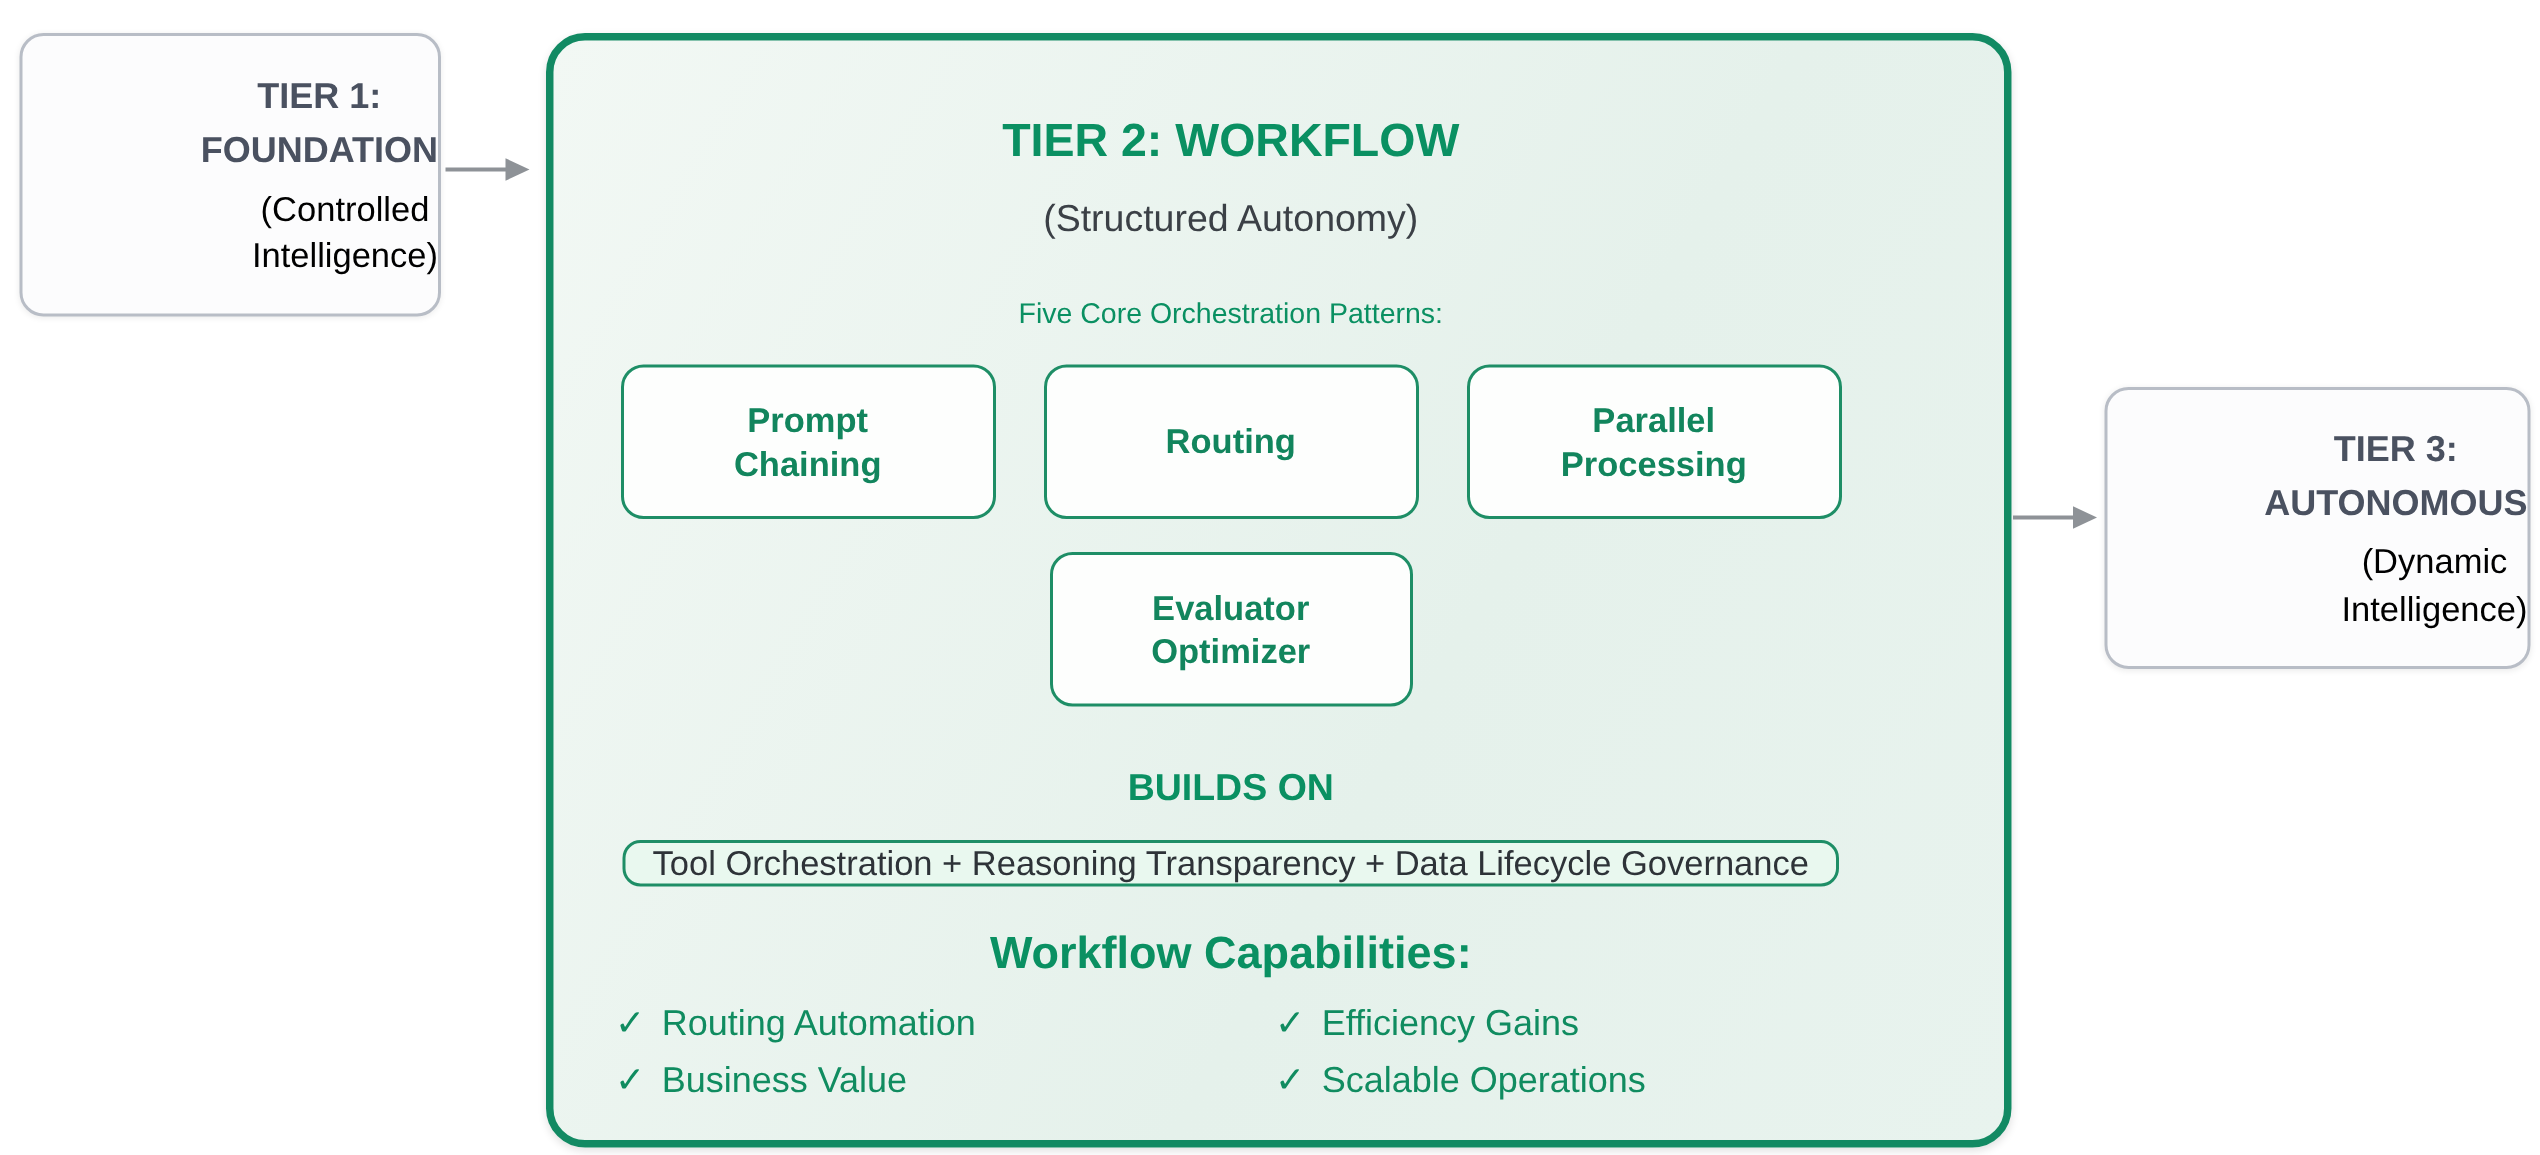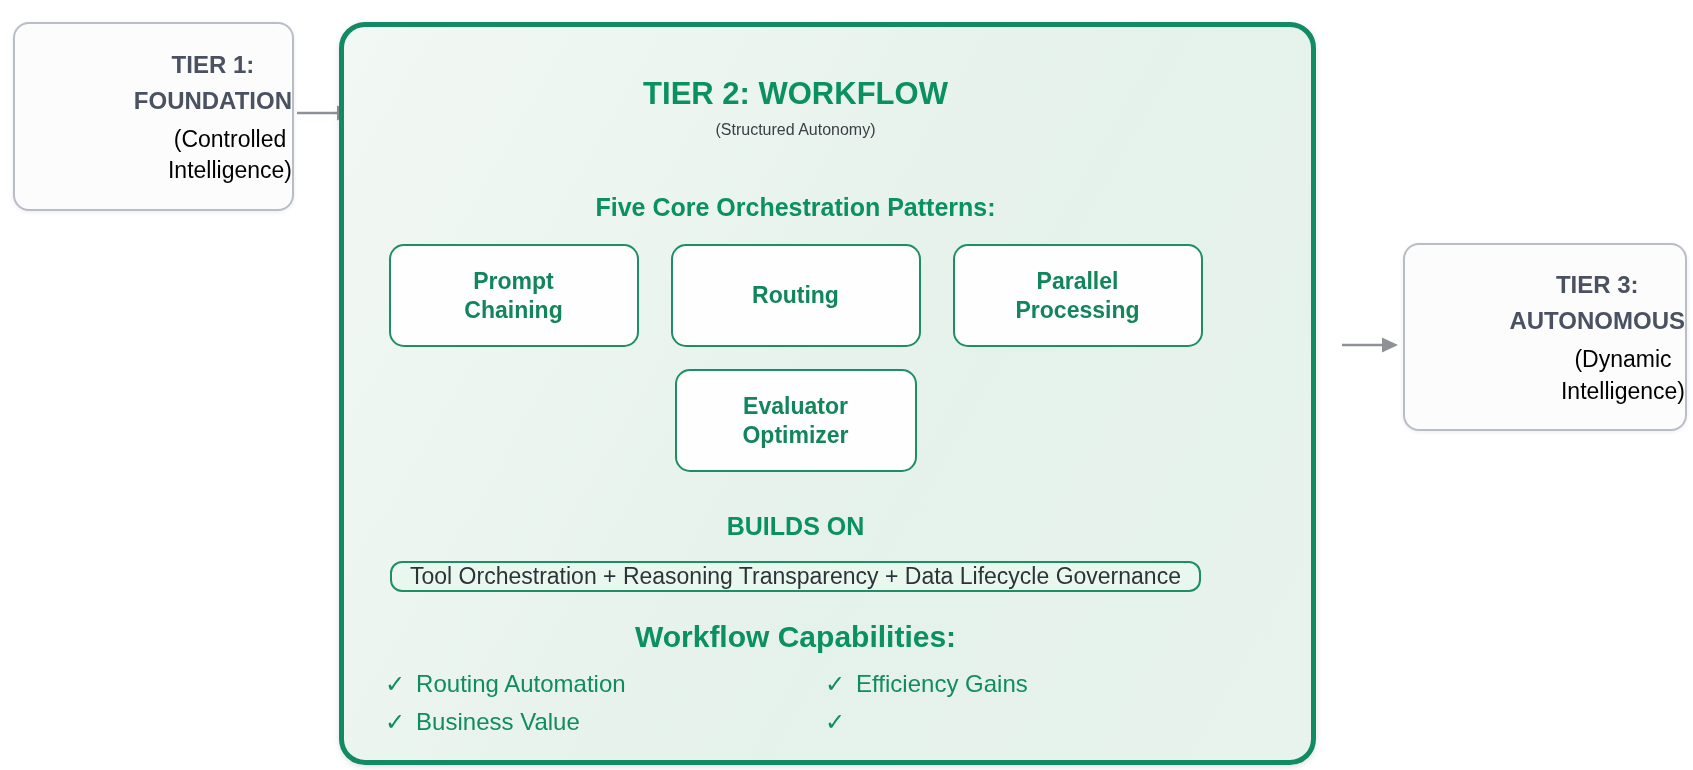--- a/index.html
+++ b/index.html
@@ -24,21 +24,21 @@
     border: 2px solid #b8bdc6;
     border-radius: 16px;
     box-shadow: 0 1px 4px rgba(0,0,0,0.08);
     display: flex;
     flex-direction: column;
     align-items: flex-end;
     justify-content: center;
     text-align: center;
   }
   .tier1 { left: 13px;  top: 22px;  width: 277px; height: 185px; }
-  .tier3 { left: 1403px; top: 243px; width: 280px; height: 184px; }
+  .tier3 { left: 1403px; top: 258px; width: 280px; height: 184px; }
   .tier-small .t-title {
     font-size: 24px;
     font-weight: bold;
     color: #4a5160;
     line-height: 1.5;
   }
   .tier-small .t-sub {
     font-size: 23px;
     color: #000000;
     line-height: 1.35;
@@ -46,50 +46,50 @@
   }
 
   
   .flow-arrow { position: absolute; }
   .arrow1 { left: 296px;  top: 104px; }
   .arrow2 { left: 1341px; top: 336px; }
 
   
   .main-box {
     position: absolute;
-    left: 339px; top: 22px;
+    left: 364px; top: 22px;
     width: 977px; height: 743px;
     box-sizing: border-box;
     background: linear-gradient(120deg, #f2f8f4 0%, #e5f1eb 60%, #e8f3ee 100%);
     border: 5px solid #128a63;
     border-radius: 26px;
     box-shadow: 0 2px 6px rgba(0,0,0,0.12);
     display: flex;
     flex-direction: column;
     align-items: center;
     padding: 24px 110px 30px 46px;
     text-align: center;
   }
   .t2-title {
     font-size: 31px;
     font-weight: bold;
     color: #0a9062;
     margin-top: 24px;
     line-height: 1.2;
   }
   .t2-subtitle {
-    font-size: 16px;
+    font-size: 25px;
     color: #3b4046;
-    margin-top: 9px;
+    margin-top: 20px;
   }
   .patterns-heading {
-    font-size: 25px;
-    font-weight: bold;
-    color: #0a9062;
-    margin-top: 54px;
+    font-size: 19px;
+    font-weight: normal;
+    color: #0a9062;
+    margin-top: 38px;
   }
   .patterns-row {
     display: flex;
     gap: 32px;
     margin-top: 22px;
   }
   .pattern-box {
     box-sizing: border-box;
     height: 103px;
     background: #fdfefd;
@@ -205,20 +205,21 @@
       <div class="cap-item">
         <span class="check">✓</span>
         <span>Efficiency Gains</span>
       </div>
       <div class="cap-item">
         <span class="check">✓</span>
         <span>Business Value</span>
       </div>
       <div class="cap-item">
         <span class="check">✓</span>
+        <span>Scalable Operations</span>
       </div>
     </div>
   </div>
 
   <div class="flow-arrow arrow2">
     <svg width="58" height="18" viewBox="0 0 58 18">
       <line x1="1" y1="9" x2="42" y2="9" stroke-width="2.6" stroke="#8e9297"></line>
       <polygon points="41,1.5 57,9 41,16.5" fill="#8e9297"></polygon>
     </svg>
   </div>

